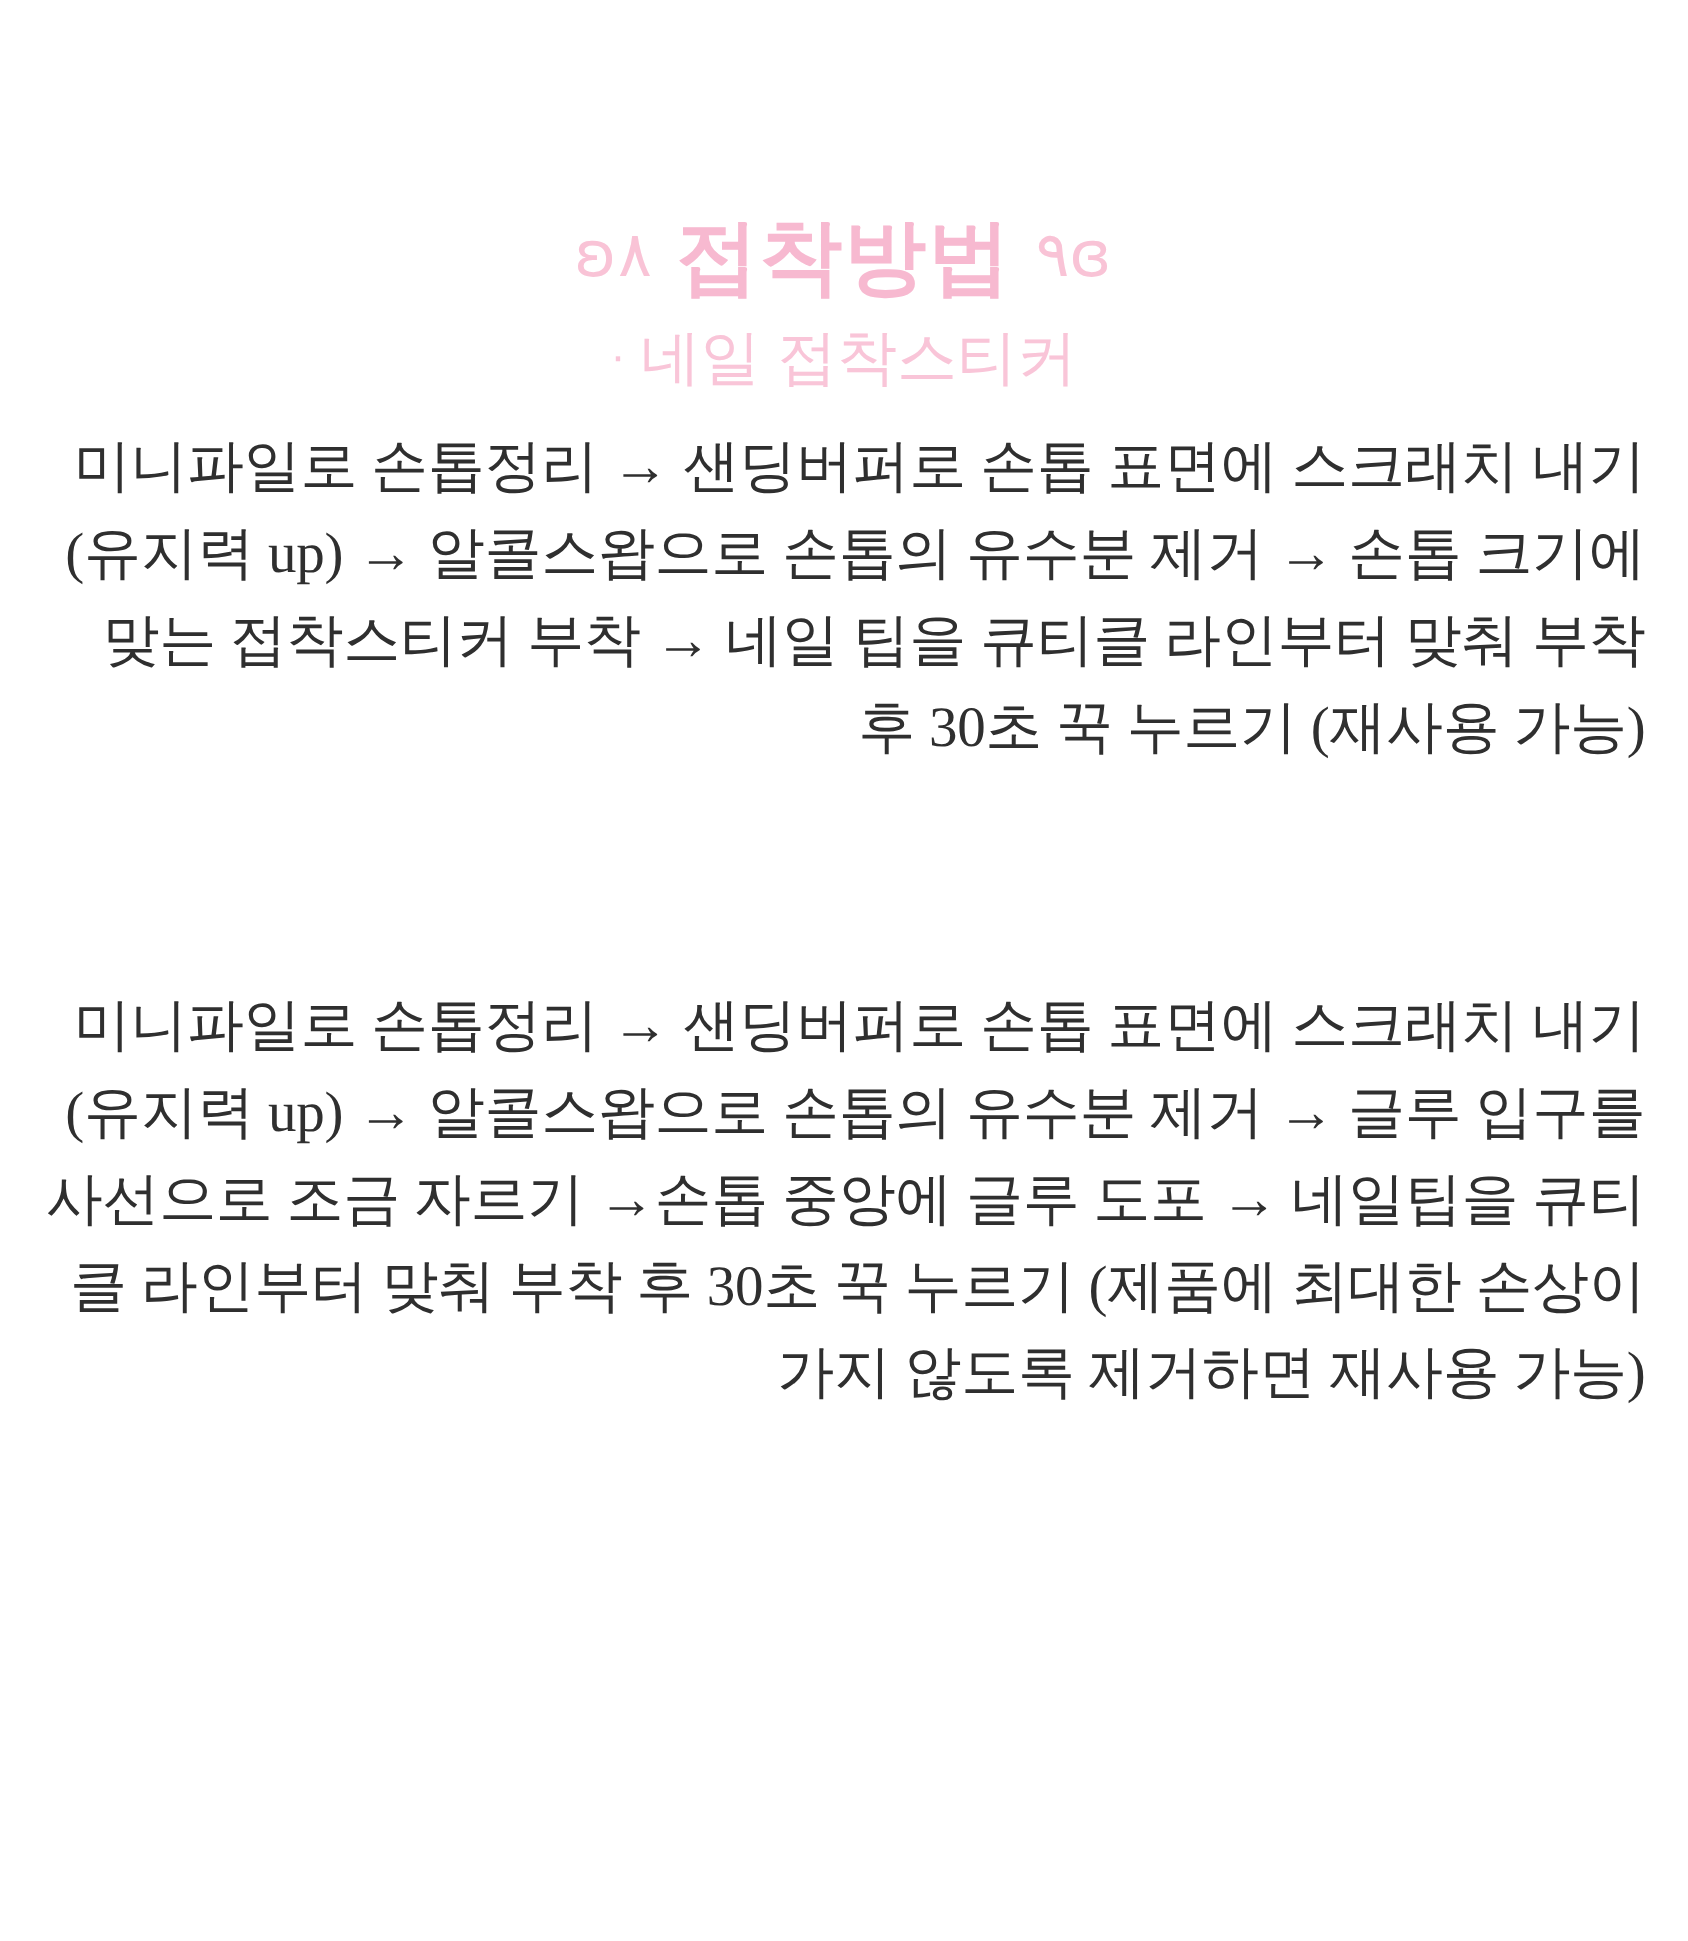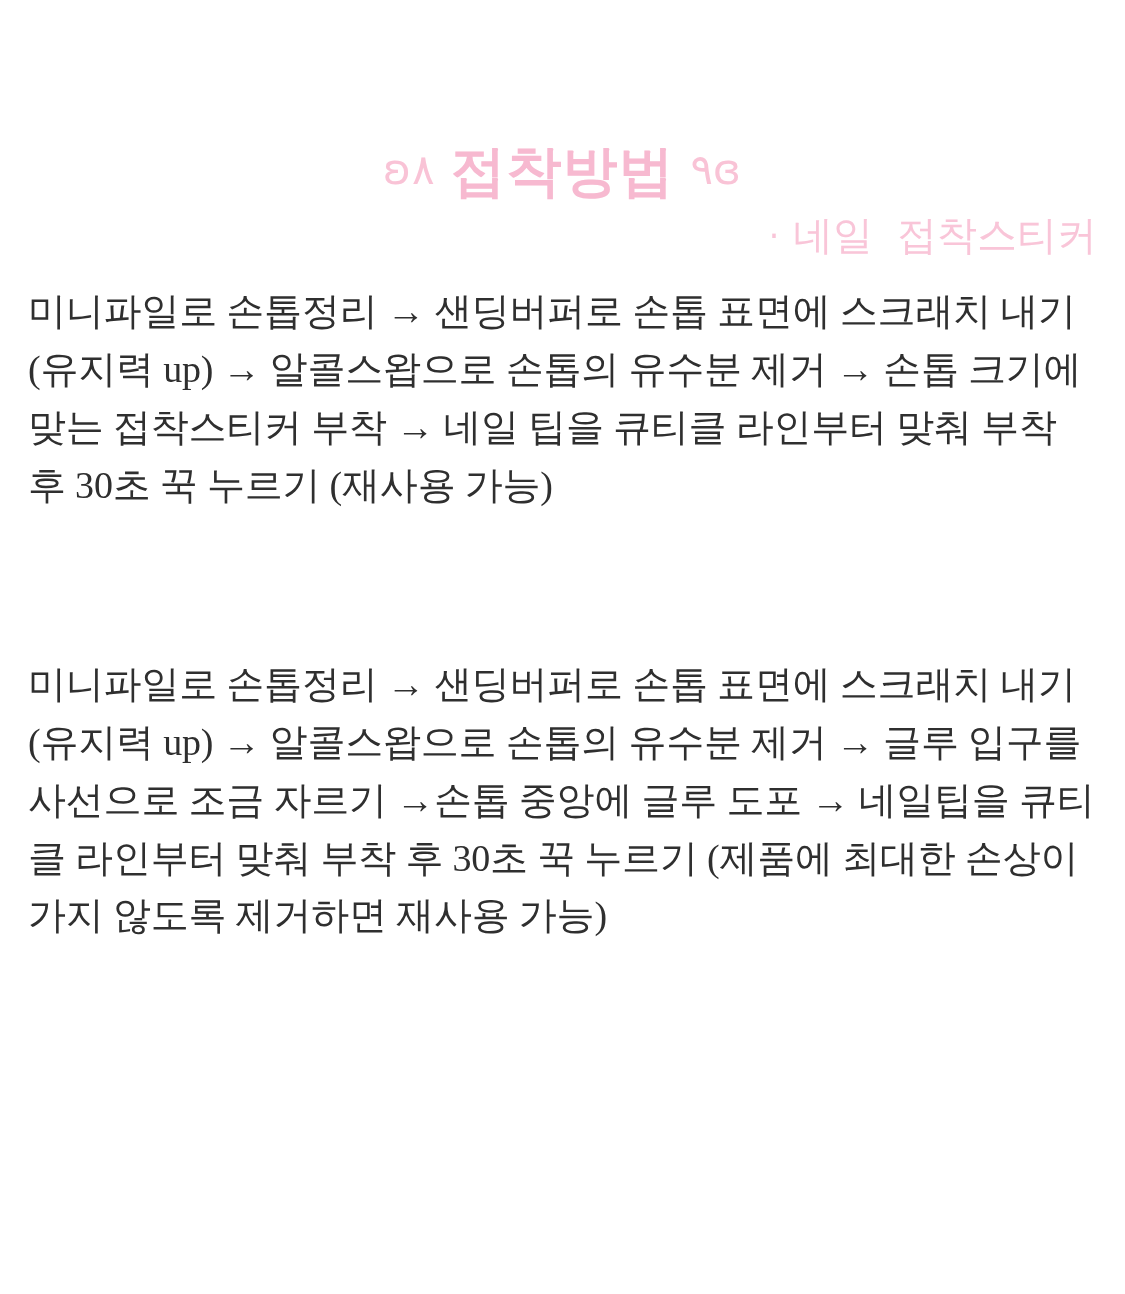--- a/index.html
+++ b/index.html
@@ -39,37 +39,37 @@
     font-weight: normal;
     font-size: 42px;
     vertical-align: 6px;
     color: #f9c3d6;
   }
   .title .deco.left { margin-right: 16px; }
   .title .deco.right { margin-left: 16px; }
 
   .subtitle {
     margin: 16px 0 0 0;
-    text-align: right;
-    font-family: Liberation Mono, monospace;
+    text-align: center;
+    font-family: Liberation Sans, sans-serif;
     font-weight: normal;
     font-size: 40px;
     line-height: 1.1;
     color: #f9c5d8;
   }
   .subtitle .dot {
     color: #f9c5d8;
     margin-right: 10px;
     font-size: 30px;
     vertical-align: 5px;
   }
 
   .body-text {
     margin: 22px 0 0 0;
-    text-align: left;
+    text-align: right;
     font-size: 38px;
     line-height: 1.52;
     color: #2f2f2f;
     letter-spacing: -0.2px;
   }
 
   .section-gap {
     height: 118px;
   }
 

